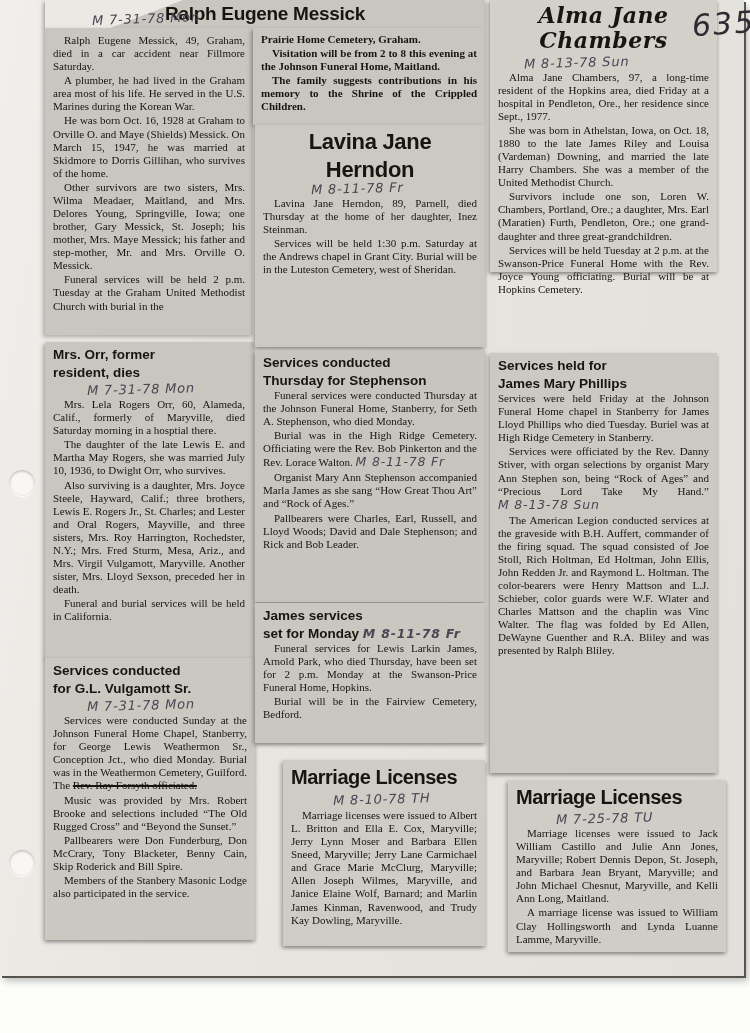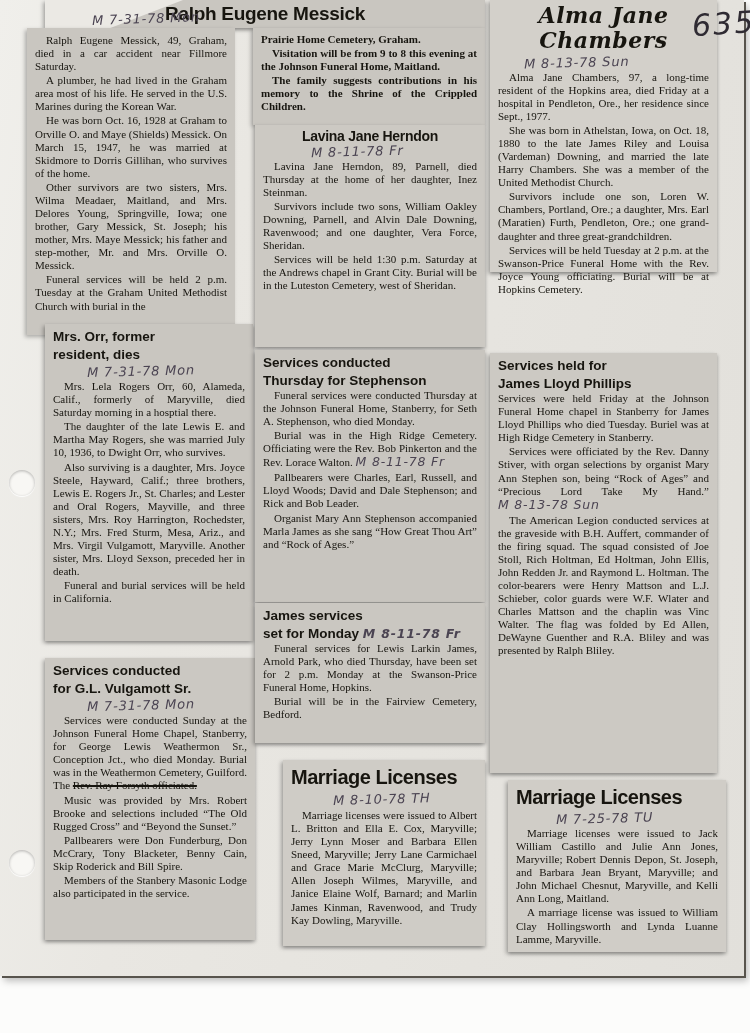--- a/index.html
+++ b/index.html
@@ -41,69 +41,68 @@
 
     <div class="hole" style="left:9px;top:470px;"></div>
     <div class="hole" style="left:9px;top:850px;"></div>
 
     <div class="clip" style="left:45px;top:0;width:440px;height:28px;padding:2px 4px;">
       <div class="headline">Ralph Eugene Messick</div>
     </div>
     <div class="torn"></div>
     <div class="hand mnote">M 7-31-78 Mon</div>
 
-    <div class="clip" style="left:27px;top:28px;width:208px;height:307px;padding-top:6px;box-shadow:-2px 2px 4px rgba(0,0,0,.28);">
+    <div class="clip" style="left:45px;top:28px;width:208px;height:307px;padding-top:6px;box-shadow:-2px 2px 4px rgba(0,0,0,.28);">
       <p>Ralph Eugene Messick, 49, Graham, died in a car accident near Fillmore Saturday.</p>
       <p>A plumber, he had lived in the Graham area most of his life. He served in the U.S. Marines during the Korean War.</p>
       <p>He was born Oct. 16, 1928 at Graham to Orville O. and Maye (Shields) Messick. On March 15, 1947, he was married at Skidmore to Dorris Gillihan, who survives of the home.</p>
       <p>Other survivors are two sisters, Mrs. Wilma Meadaer, Maitland, and Mrs. Delores Young, Springville, Iowa; one brother, Gary Messick, St. Joseph; his mother, Mrs. Maye Messick; his father and step-mother, Mr. and Mrs. Orville O. Messick.</p>
       <p>Funeral services will be held 2 p.m. Tuesday at the Graham United Methodist Church with burial in the</p>
     </div>
 
     <div class="clip" style="left:253px;top:28px;width:232px;height:97px;padding-top:5px;font-weight:bold;">
       <p class="noind">Prairie Home Cemetery, Graham.</p>
-      <p>Visitation will be from 9 to 8 this evening at the Johnson Funeral Home, Maitland.</p>
+      <p>Visitation will be from 2 to 8 this evening at the Johnson Funeral Home, Maitland.</p>
       <p>The family suggests contributions in his memory to the Shrine of the Crippled Children.</p>
     </div>
 
-    <div class="clip" style="left:45px;top:324px;width:208px;height:317px;">
+    <div class="clip" style="left:45px;top:342px;width:208px;height:317px;">
       <div class="subhead">Mrs. Orr, former</div>
       <div class="subhead">resident, dies</div>
       <span class="hand note-block">M 7-31-78 Mon</span>
       <p>Mrs. Lela Rogers Orr, 60, Alameda, Calif., formerly of Maryville, died Saturday morning in a hosptial there.</p>
       <p>The daughter of the late Lewis E. and Martha May Rogers, she was married July 10, 1936, to Dwight Orr, who survives.</p>
       <p>Also surviving is a daughter, Mrs. Joyce Steele, Hayward, Calif.; three brothers, Lewis E. Rogers Jr., St. Charles; and Lester and Oral Rogers, Mayville, and three sisters, Mrs. Roy Harrington, Rochedster, N.Y.; Mrs. Fred Sturm, Mesa, Ariz., and Mrs. Virgil Vulgamott, Maryville. Another sister, Mrs. Lloyd Sexson, preceded her in death.</p>
       <p>Funeral and burial services will be held in California.</p>
     </div>
 
     <div class="clip" style="left:45px;top:658px;width:210px;height:282px;background:#cbc8c2;">
       <div class="subhead">Services conducted</div>
       <div class="subhead">for G.L. Vulgamott Sr.</div>
       <span class="hand note-block">M 7-31-78 Mon</span>
       <p><span>Services were conducted Sunday at the Johnson Funeral Home Chapel, Stanberry, for George Lewis Weathermon Sr., Conception Jct., who died Monday. Burial was in the Weathermon Cemetery, Guilford. The</span> <span class="struck">Rev. Ray Forsyth officiated.</span></p>
       <p>Music was provided by Mrs. Robert Brooke and selections included “The Old Rugged Cross” and “Beyond the Sunset.”</p>
       <p>Pallbearers were Don Funderburg, Don McCrary, Tony Blacketer, Benny Cain, Skip Roderick and Bill Spire.</p>
       <p>Members of the Stanbery Masonic Lodge also participated in the service.</p>
     </div>
 
     <div class="clip" style="left:255px;top:125px;width:230px;height:222px;background:#ccc9c3;">
-      <div class="headline" style="font-size:14px;">Lavina Jane Herndon</div>
+      <div class="headline" style="font-size:22px;">Lavina Jane Herndon</div>
       <span class="hand note-block" style="margin-left:48px;margin-top:-3px;">M 8-11-78 Fr</span>
       <p>Lavina Jane Herndon, 89, Parnell, died Thursday at the home of her daughter, Inez Steinman.</p>
-      <p>Survivors include two sons, William Oakley Downing, Parnell, and Alvin Dale Downing, Ravenwood; and one daughter, Vera Force, Sheridan.</p>
       <p>Services will be held 1:30 p.m. Saturday at the Andrews chapel in Grant City. Burial will be in the Luteston Cemetery, west of Sheridan.</p>
     </div>
 
     <div class="clip" style="left:255px;top:350px;width:230px;height:252px;background:#c8c5bf;">
       <div class="subhead">Services conducted</div>
       <div class="subhead">Thursday for Stephenson</div>
       <p>Funeral services were conducted Thursday at the Johnson Funeral Home, Stanberry, for Seth A. Stephenson, who died Monday.</p>
       <p><span>Burial was in the High Ridge Cemetery. Officiating were the Rev. Bob Pinkerton and the Rev. Lorace Walton.</span> <span class="hand inline">M 8-11-78 Fr</span></p>
+      <p>Organist Mary Ann Stephenson accompanied Marla James as she sang “How Great Thou Art” and “Rock of Ages.”</p>
       <p>Pallbearers were Charles, Earl, Russell, and Lloyd Woods; David and Dale Stephenson; and Rick and Bob Leader.</p>
-      <p>Organist Mary Ann Stephenson accompanied Marla James as she sang “How Great Thou Art” and “Rock of Ages.”</p>
     </div>
 
     <div class="clip" style="left:255px;top:603px;width:230px;height:140px;background:#cac7c1;">
       <div class="subhead">James services</div>
       <div class="subhead"><span>set for Monday</span> <span class="hand inline">M 8-11-78 Fr</span></div>
       <p>Funeral services for Lewis Larkin James, Arnold Park, who died Thursday, have been set for 2 p.m. Monday at the Swanson-Price Funeral Home, Hopkins.</p>
       <p>Burial will be in the Fairview Cemetery, Bedford.</p>
     </div>
 
     <div class="clip" style="left:283px;top:760px;width:202px;height:186px;background:#cfccc6;">
@@ -117,21 +116,21 @@
       <div class="serifttl">Chambers</div>
       <span class="hand note-block" style="margin:0 0 2px 26px;">M 8-13-78 Sun</span>
       <p>Alma Jane Chambers, 97, a long-time resident of the Hopkins area, died Friday at a hospital in Pendleton, Ore., her residence since Sept., 1977.</p>
       <p>She was born in Athelstan, Iowa, on Oct. 18, 1880 to the late James Riley and Louisa (Vardeman) Downing, and married the late Harry Chambers. She was a member of the United Methodist Church.</p>
       <p>Survivors include one son, Loren W. Chambers, Portland, Ore.; a daughter, Mrs. Earl (Maratien) Furth, Pendleton, Ore.; one grand-daughter and three great-grandchildren.</p>
       <p>Services will be held Tuesday at 2 p.m. at the Swanson-Price Funeral Home with the Rev. Joyce Young officiating. Burial will be at Hopkins Cemetery.</p>
     </div>
 
     <div class="clip" style="left:490px;top:353px;width:227px;height:420px;background:#ccc9c3;">
       <div class="subhead">Services held for</div>
-      <div class="subhead">James Lloyd Phillips</div>
+      <div class="subhead">James Mary Phillips</div>
       <p class="noind">Services were held Friday at the Johnson Funeral Home chapel in Stanberry for James Lloyd Phillips who died Tuesday. Buriel was at High Ridge Cemetery in Stanberry.</p>
       <p><span>Services were officiated by the Rev. Danny Stiver, with organ selections by organist Mary Ann Stephen son, being “Rock of Ages” and “Precious Lord Take My Hand.”</span> <span class="hand inline">M 8-13-78 Sun</span></p>
       <p>The American Legion conducted services at the graveside with B.H. Auffert, commander of the firing squad. The squad consisted of Joe Stoll, Rich Holtman, Ed Holtman, John Ellis, John Redden Jr. and Raymond L. Holtman. The color-bearers were Henry Mattson and L.J. Schieber, color guards were W.F. Wlater and Charles Mattson and the chaplin was Vinc Walter. The flag was folded by Ed Allen, DeWayne Guenther and R.A. Bliley and was presented by Ralph Bliley.</p>
     </div>
 
     <div class="clip" style="left:508px;top:780px;width:218px;height:172px;background:#d0cdc7;">
       <div class="bigtitle">Marriage Licenses</div>
       <span class="hand note-block" style="margin:1px 0 2px 40px;">M 7-25-78 TU</span>
       <p>Marriage licenses were issued to Jack William Castillo and Julie Ann Jones, Maryville; Robert Dennis Depon, St. Joseph, and Barbara Jean Bryant, Maryville; and John Michael Chesnut, Maryville, and Kelli Ann Long, Maitland.</p>
       <p>A marriage license was issued to William Clay Hollingsworth and Lynda Luanne Lamme, Maryville.</p>

